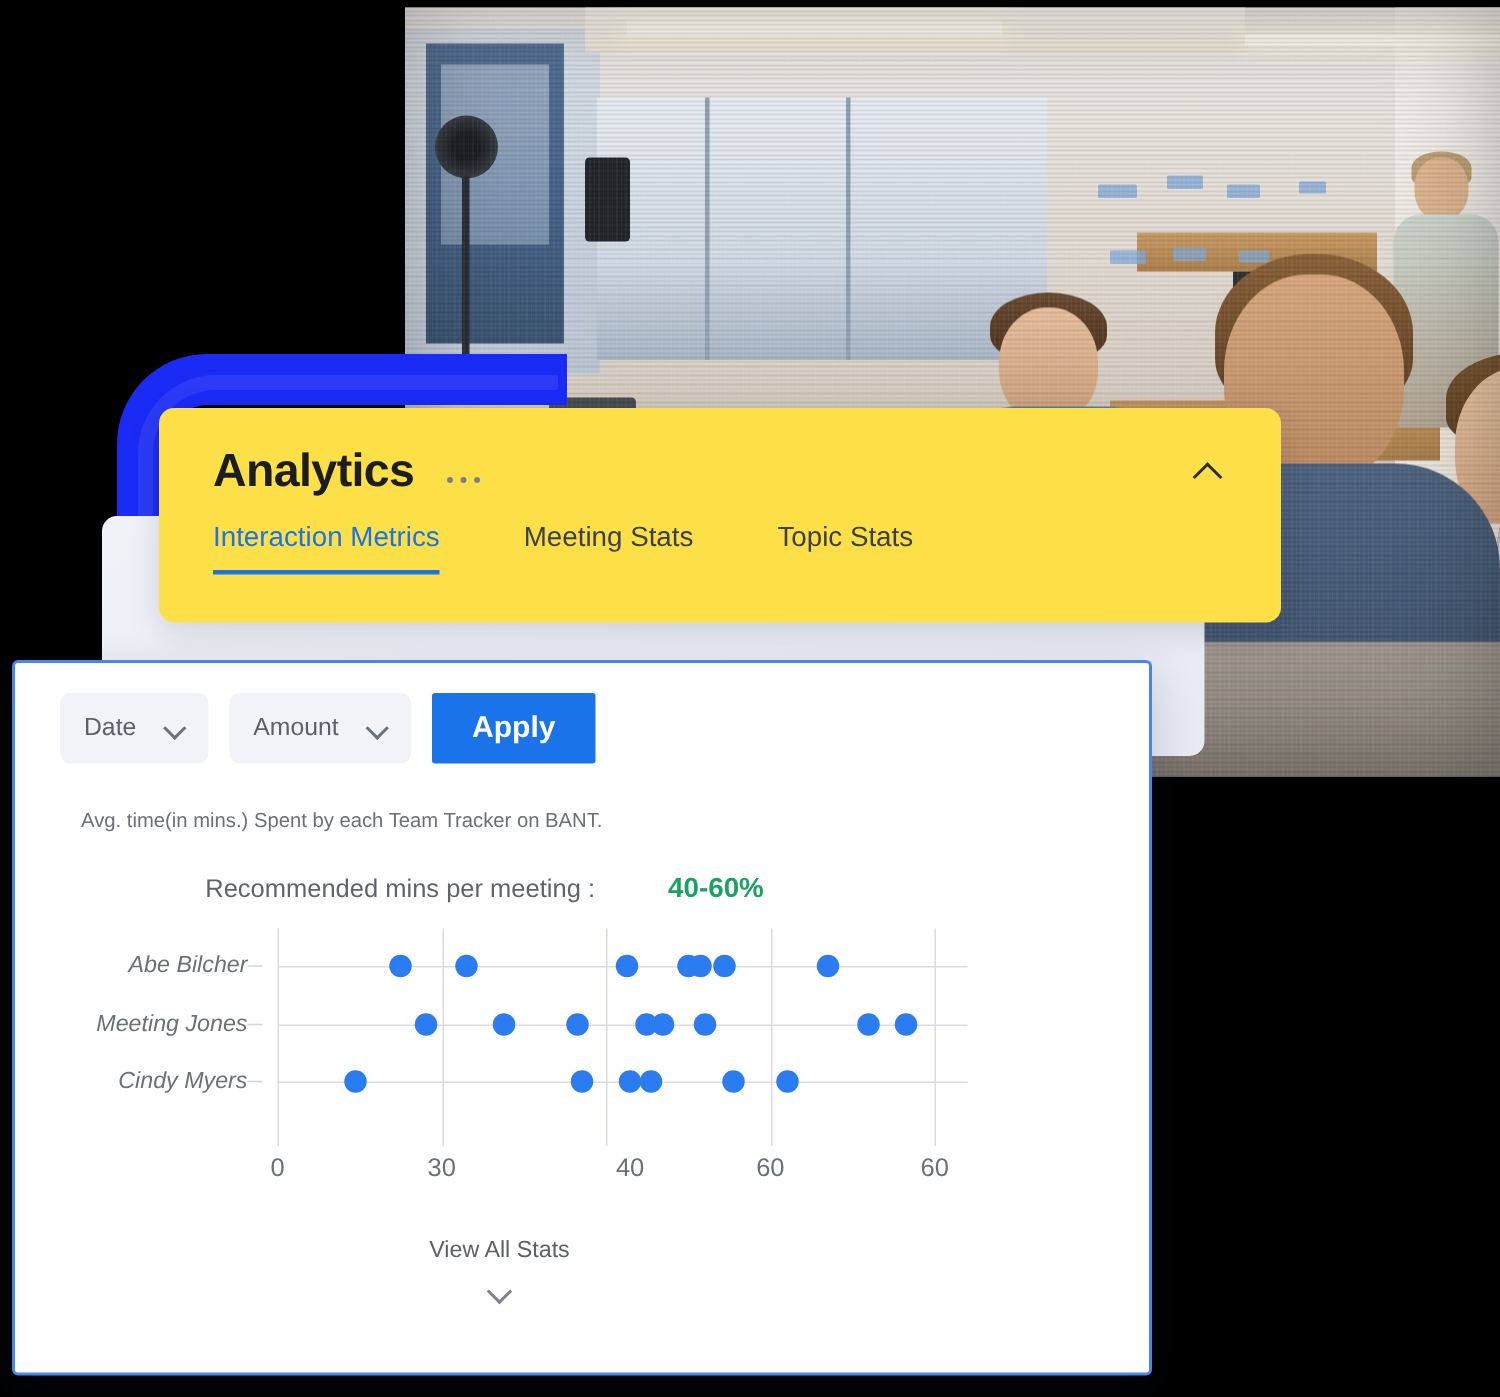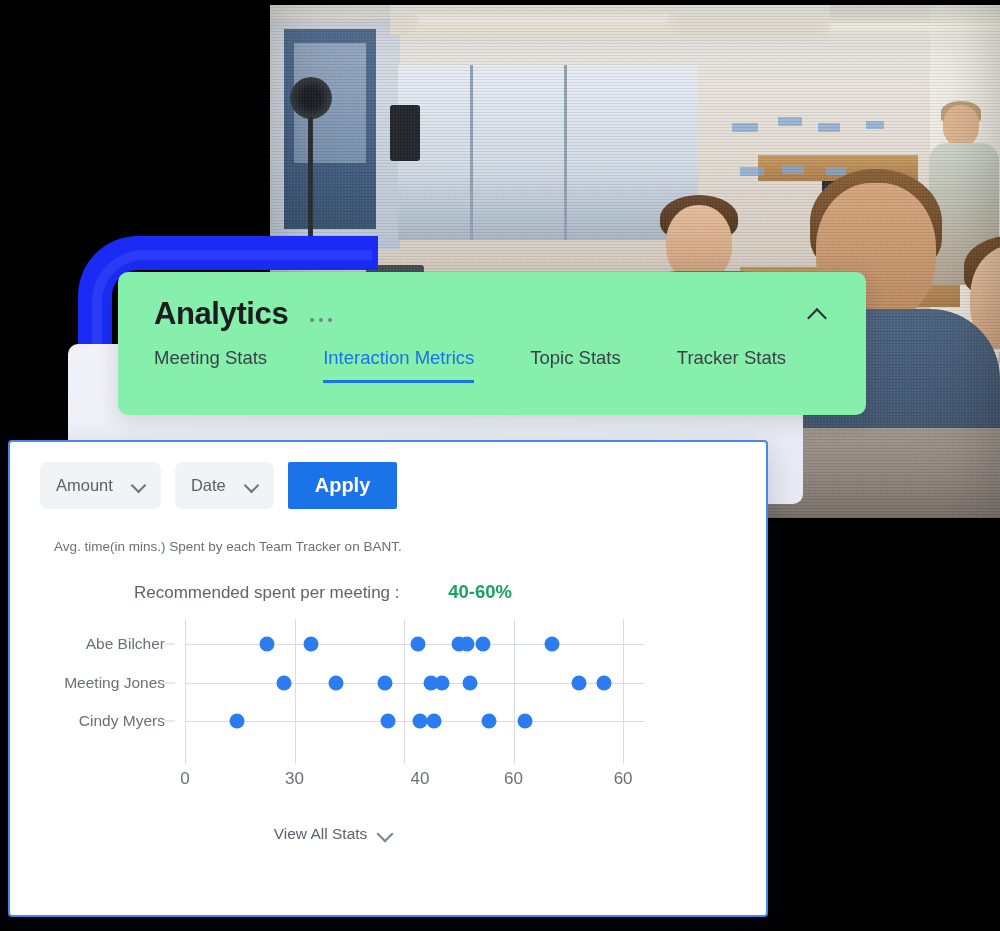--- a/index.html
+++ b/index.html
@@ -118,23 +118,22 @@
   
   .ghost-card{
     position:absolute;left:68px;top:344px;width:735px;height:160px;
     background:linear-gradient(160deg,#f0f2f8,#e7eaf3);
     border-radius:10px;
   }
 
   
   .analytics-card{
     position:absolute;left:106px;top:272px;width:748px;height:143px;
-    background:#86efac;border-radius:10px;
+    background:#fde047;border-radius:10px;
     box-shadow:0 6px 22px rgba(20,30,60,.14);
-    margin-left:12px;
   }
   .an-head{display:flex;align-items:center;padding:26px 0 0 36px;position:relative;}
   .an-title{font-size:31px;font-weight:700;color:#1b1d21;letter-spacing:-.4px;line-height:1;}
   .an-dots{margin-left:22px;display:flex;gap:5px;align-items:center;padding-top:12px;}
   .an-dots i{width:4px;height:4px;border-radius:50%;background:#7a7f88;display:block;}
   .an-chev{position:absolute;right:36px;top:30px;width:22px;height:22px;cursor:pointer;}
   .an-chev:before{content:"";position:absolute;left:2px;top:9px;width:12px;height:12px;
     border-left:2.6px solid #2b2e33;border-top:2.6px solid #2b2e33;
     transform:rotate(45deg);}
   .an-tabs{display:flex;align-items:flex-end;padding:18px 0 0 36px;gap:0;}
@@ -163,33 +162,33 @@
     background:#1a73e8;color:#fff;font-size:20px;font-weight:700;
     height:47px;padding:0 27px;display:flex;align-items:center;justify-content:center;
     border:none;cursor:pointer;border-radius:2px;font-family:inherit;
   }
   .cc-sub{font-size:13.5px;color:#6b7078;padding:30px 0 0 44px;}
   .cc-rec{text-align:center;font-size:17px;color:#5f646c;padding:27px 0 0 0;padding-right:130px;}
   .cc-rec b{color:#1aa260;font-weight:700;font-size:18.5px;margin-left:44px;}
 
   
   .plot{position:relative;margin-top:16px;height:190px;}
-  .y-labels{position:absolute;left:0;top:0;width:165px;height:120px;}
+  .y-labels{position:absolute;left:0;top:0;width:165px;height:120px;font-style:italic;}
   .y-lab{position:absolute;right:10px;font-size:15.5px;color:#6b7078;
     transform:translateY(-50%);white-space:nowrap;}
   .y-tick{position:absolute;left:155px;width:10px;height:1px;background:#d2d6dc;transform:translateY(-50%);}
   .grid{position:absolute;left:175px;top:0;width:460px;height:145px;}
   .vline{position:absolute;top:0;width:1px;height:145px;background:#d9dce1;}
   .hline{position:absolute;left:0;width:460px;height:1px;background:#d9dce1;}
   .dot{position:absolute;width:15px;height:15px;border-radius:50%;background:#2b7cf0;
     transform:translate(-50%,-50%);}
   .x-labels{position:absolute;left:175px;top:150px;width:460px;height:30px;}
   .x-lab{position:absolute;font-size:17px;color:#6b7078;transform:translateX(-50%);}
   .view-all{display:flex;align-items:center;justify-content:center;gap:12px;
-    margin-top:16px;padding-right:110px;font-size:15.5px;color:#5c6169;cursor:pointer;}
+    margin-top:16px;padding-right:110px;font-size:15.5px;color:#5c6169;cursor:pointer;flex-direction:column;}
   .view-all .cv{width:13px;height:13px;position:relative;}
   .view-all .cv:before{content:"";position:absolute;left:0;top:0;width:10px;height:10px;
     border-right:2px solid #7d838c;border-bottom:2px solid #7d838c;transform:rotate(45deg);}
 </style>
 </head>
 <body>
 
 <div id="stage">
 
   <div class="photo">
@@ -273,45 +272,44 @@
     <div class="an-head">
       <div class="an-title">Analytics</div>
       <div class="an-dots">
           <i></i>
           <i></i>
           <i></i>
         </div>
       <div class="an-chev"></div>
     </div>
     <div class="an-tabs">
+      <div class="an-tab active">Interaction Metrics</div>
       <div class="an-tab">Meeting Stats</div>
-      <div class="an-tab active">Interaction Metrics</div>
       <div class="an-tab">Topic Stats</div>
-      <div class="an-tab">Tracker Stats</div>
     </div>
   </div>
 
   <div class="chart-card">
 
     <div class="filters">
+      <div class="filt">
+        <span class="lbl">Date</span>
+        <span class="cv"></span>
+      </div>
       <div class="filt">
         <span class="lbl">Amount</span>
         <span class="cv"></span>
       </div>
-      <div class="filt">
-        <span class="lbl">Date</span>
-        <span class="cv"></span>
-      </div>
       <button class="apply-btn">Apply</button>
     </div>
 
     <div class="cc-sub">Avg. time(in mins.) Spent by each Team Tracker on BANT.</div>
 
     <div class="cc-rec">
-      <span>Recommended spent per meeting :</span>
+      <span>Recommended mins per meeting :</span>
       <b>40-60%</b>
     </div>
 
     <div class="plot">
       <div class="y-labels">
           <div class="y-lab" style="top: 25px;">Abe Bilcher</div>
           <div class="y-tick" style="top: 25px;"></div>
           <div class="y-lab" style="top: 63.5px;">Meeting Jones</div>
           <div class="y-tick" style="top: 63.5px;"></div>
           <div class="y-lab" style="top: 102px;">Cindy Myers</div>

